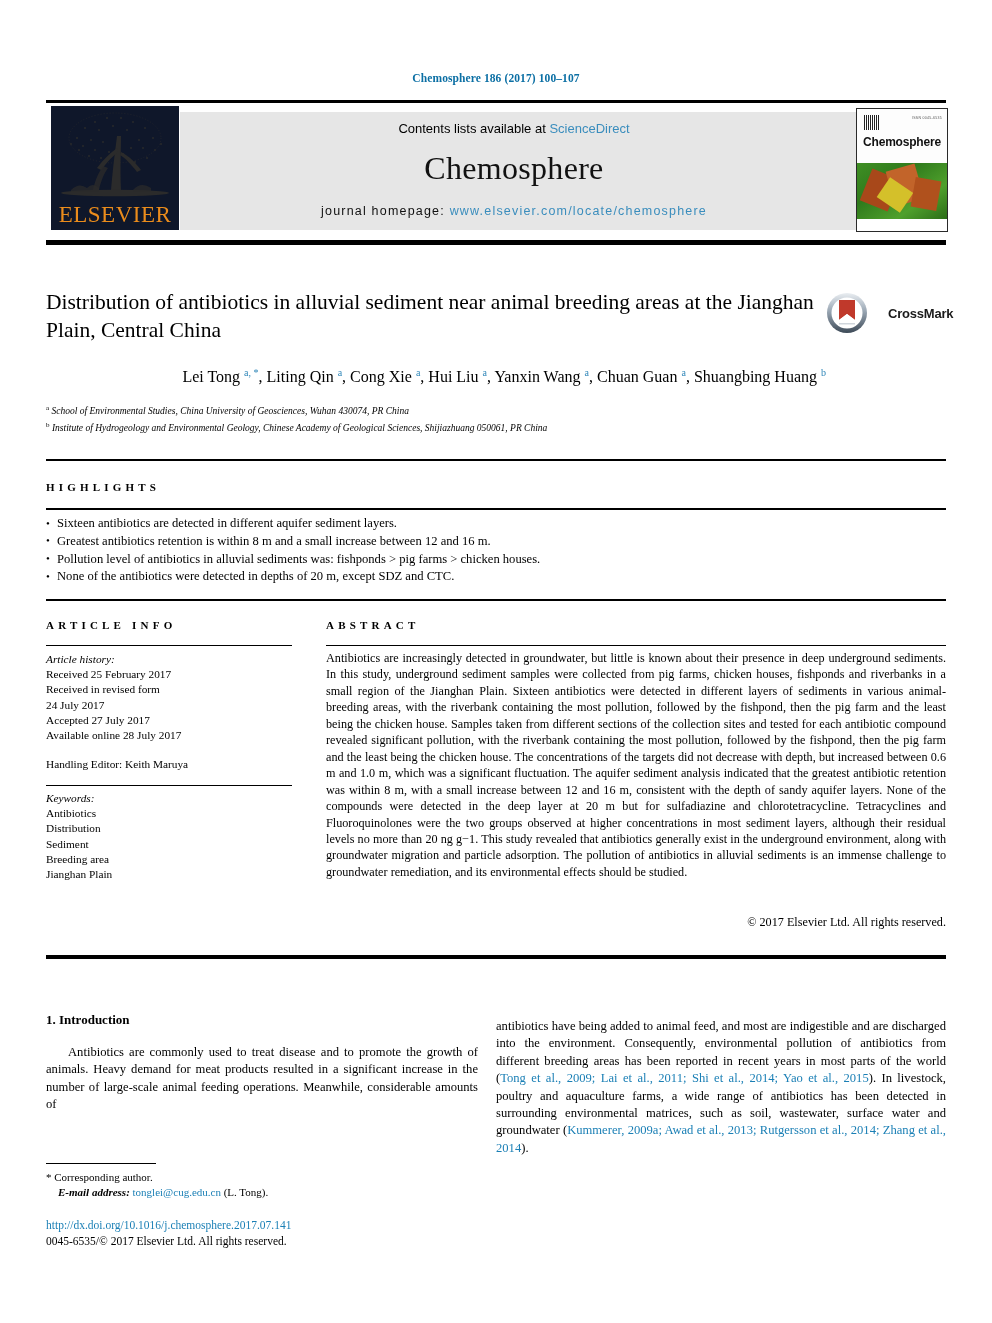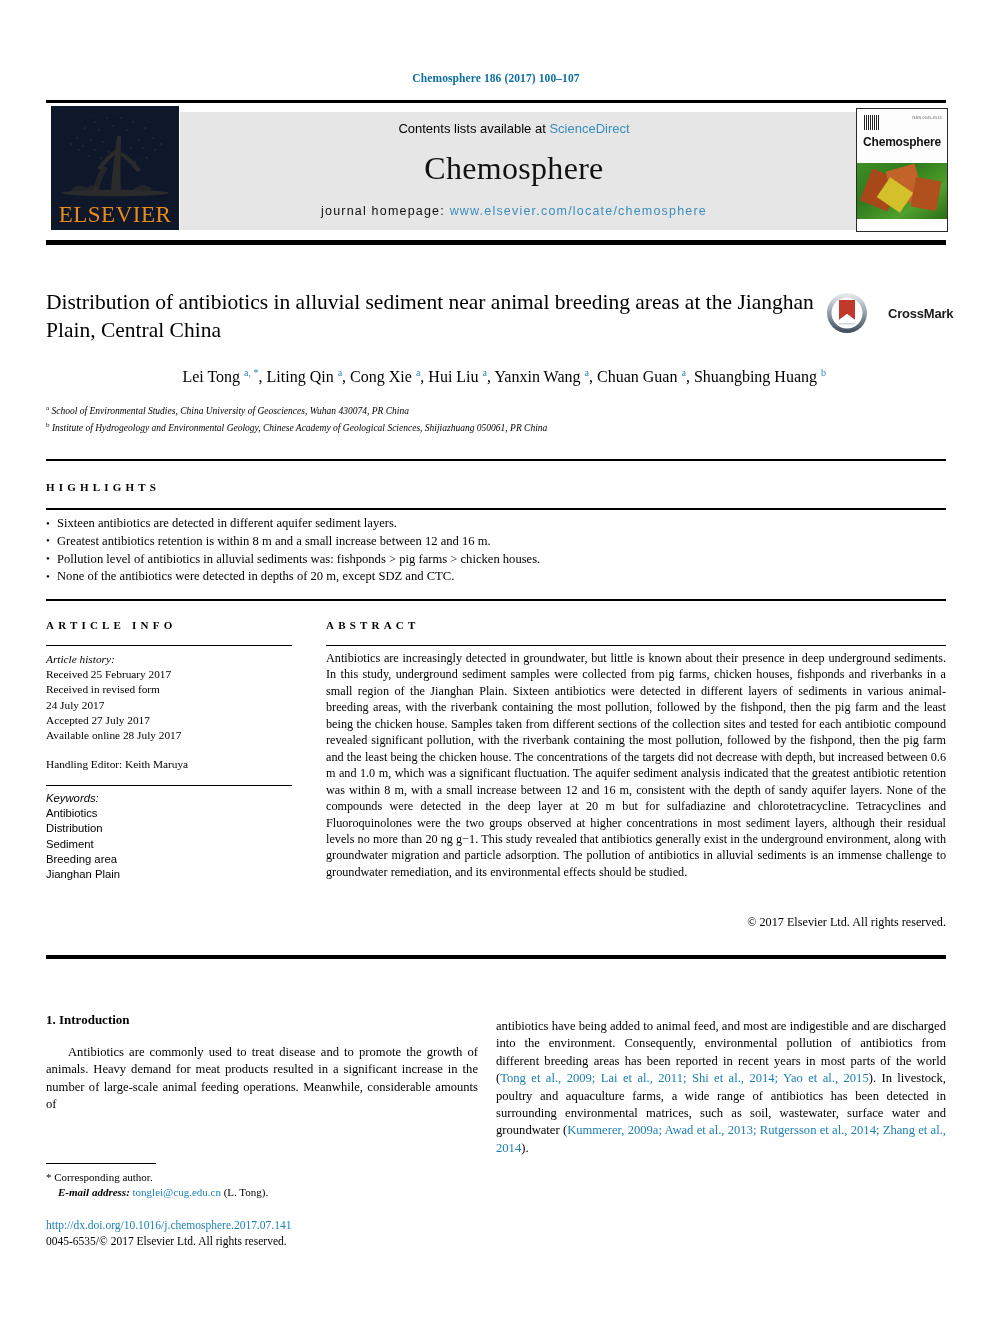--- a/index.html
+++ b/index.html
@@ -332,21 +332,21 @@
   .ai-rule-left2 {
     position: absolute;
     left: 46px; top: 785px;
     width: 246px; height: 1.3px;
     background: #000;
   }
   .ai-keywords {
     position: absolute;
     left: 46px; top: 791px;
     width: 250px;
-    font-family: Liberation Sans, sans-serif;
+    font-family: Liberation Serif, serif;
     font-size: 11.3px;
     line-height: 15.2px;
     color: #000;
   }
   .ai-keywords .lbl { font-style: italic; }
 
   .abstract-body {
     position: absolute;
     left: 326px; top: 650px;
     width: 620px;

